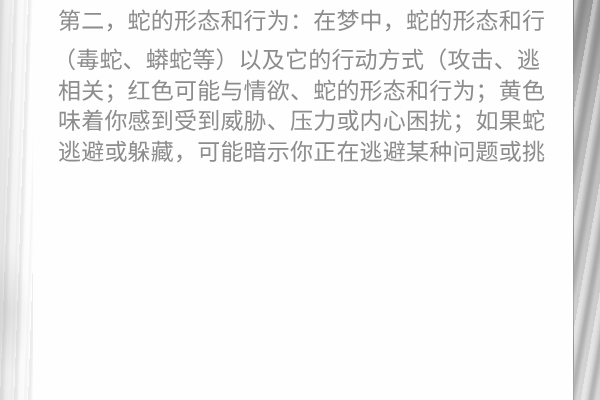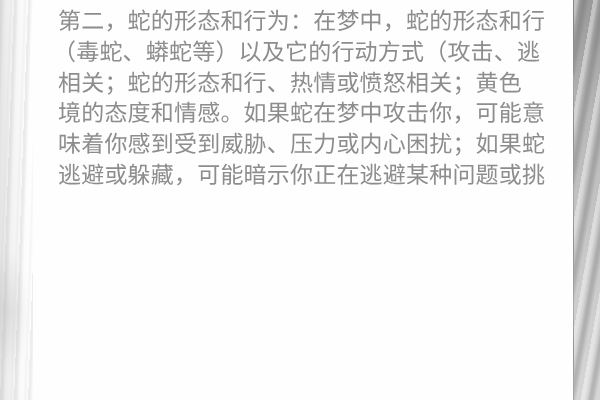--- a/index.html
+++ b/index.html
@@ -44,21 +44,21 @@
   }
   .text-line {
     font-size: 23px;
     line-height: 30.8px;
     height: 30.8px;
     color: #8d8d8d;
     white-space: nowrap;
     letter-spacing: 0.2px;
     font-weight: 400;
   }
-  .hang-paren { margin-left: -5px; }
+  .hang-paren { margin-left: -5px; margin-top: 8px; }
   
   .marble-right {
     width: 27px;
     height: 400px;
     flex: 0 0 27px;
     border-left: 1px solid rgba(125,125,125,0.55);
     box-sizing: border-box;
     background-color: #c6c6c6;
     background-image:
       repeating-linear-gradient(100deg,
@@ -74,19 +74,18 @@
   }
 </style>
 </head>
 <body>
 
 <div class="page">
   <div class="marble-left"></div>
   <div class="content">
     <div class="text-line">第二，蛇的形态和行为：在梦中，蛇的形态和行</div>
     <div class="text-line hang-paren">（毒蛇、蟒蛇等）以及它的行动方式（攻击、逃</div>
-    <div class="text-line">相关；蛇的形态和行、热情或愤怒相关；黄色</div>
-    <div class="text-line">境的态度和情感。如果蛇在梦中攻击你，可能意</div>
+    <div class="text-line">相关；红色可能与情欲、蛇的形态和行为；黄色</div>
     <div class="text-line">味着你感到受到威胁、压力或内心困扰；如果蛇</div>
     <div class="text-line">逃避或躲藏，可能暗示你正在逃避某种问题或挑</div>
   </div>
   <div class="marble-right"></div>
 </div>
 
 </body></html>

